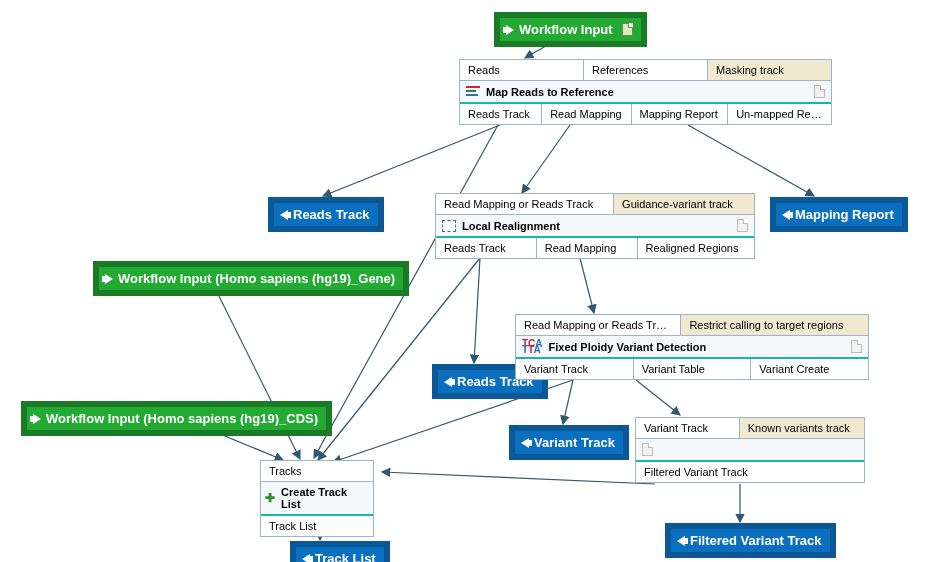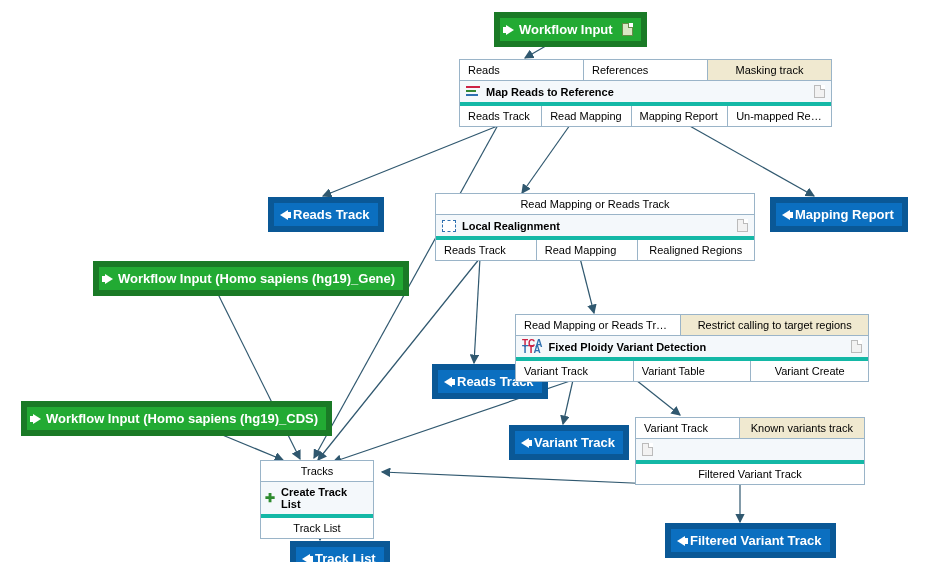--- a/index.html
+++ b/index.html
@@ -101,28 +101,28 @@
   .cell {
     flex: 1 1 0;
     border-right: 1px solid #9ab4c8;
     border-bottom: 1px solid #9ab4c8;
     padding: 4px 8px;
     white-space: nowrap;
     overflow: hidden;
     text-overflow: ellipsis;
     background: #fff;
   }
-  .cell:last-child { border-right: none; text-align: center; }
+  .cell:last-child { border-right: none; }
   .row:last-child .cell, .row.outputs .cell { border-bottom: none; }
   .cell.cream { background: #f0e9d0; }
   .title {
     display: flex;
     align-items: center;
     justify-content: space-between;
-    border-bottom: 4px solid #14b8a6;
+    border-bottom: 2px solid #14b8a6;
     background: #f4f8fb;
     padding: 4px 6px;
     font-weight: bold;
     gap: 6px;
   }
   .title .left {
     display: flex;
     align-items: center;
     gap: 6px;
   }
@@ -267,20 +267,21 @@
     <div class="cell" style="flex:0.9">Reads Track</div>
     <div class="cell">Read Mapping</div>
     <div class="cell" style="flex:1.1">Mapping Report</div>
     <div class="cell" style="flex:1.2">Un-mapped Reads</div>
   </div>
 </div>
 
 <div class="box" style="left:435px; top:193px; width:320px;">
   <div class="row">
     <div class="cell" style="flex:1.3">Read Mapping or Reads Track</div>
+    <div class="cell cream">Guidance-variant track</div>
   </div>
   <div class="title">
     <span class="left">
       <span class="ico ico-realign"></span>
       <span>Local Realignment</span>
     </span>
     <span class="docicon"></span>
   </div>
   <div class="row outputs">
     <div class="cell">Reads Track</div>

